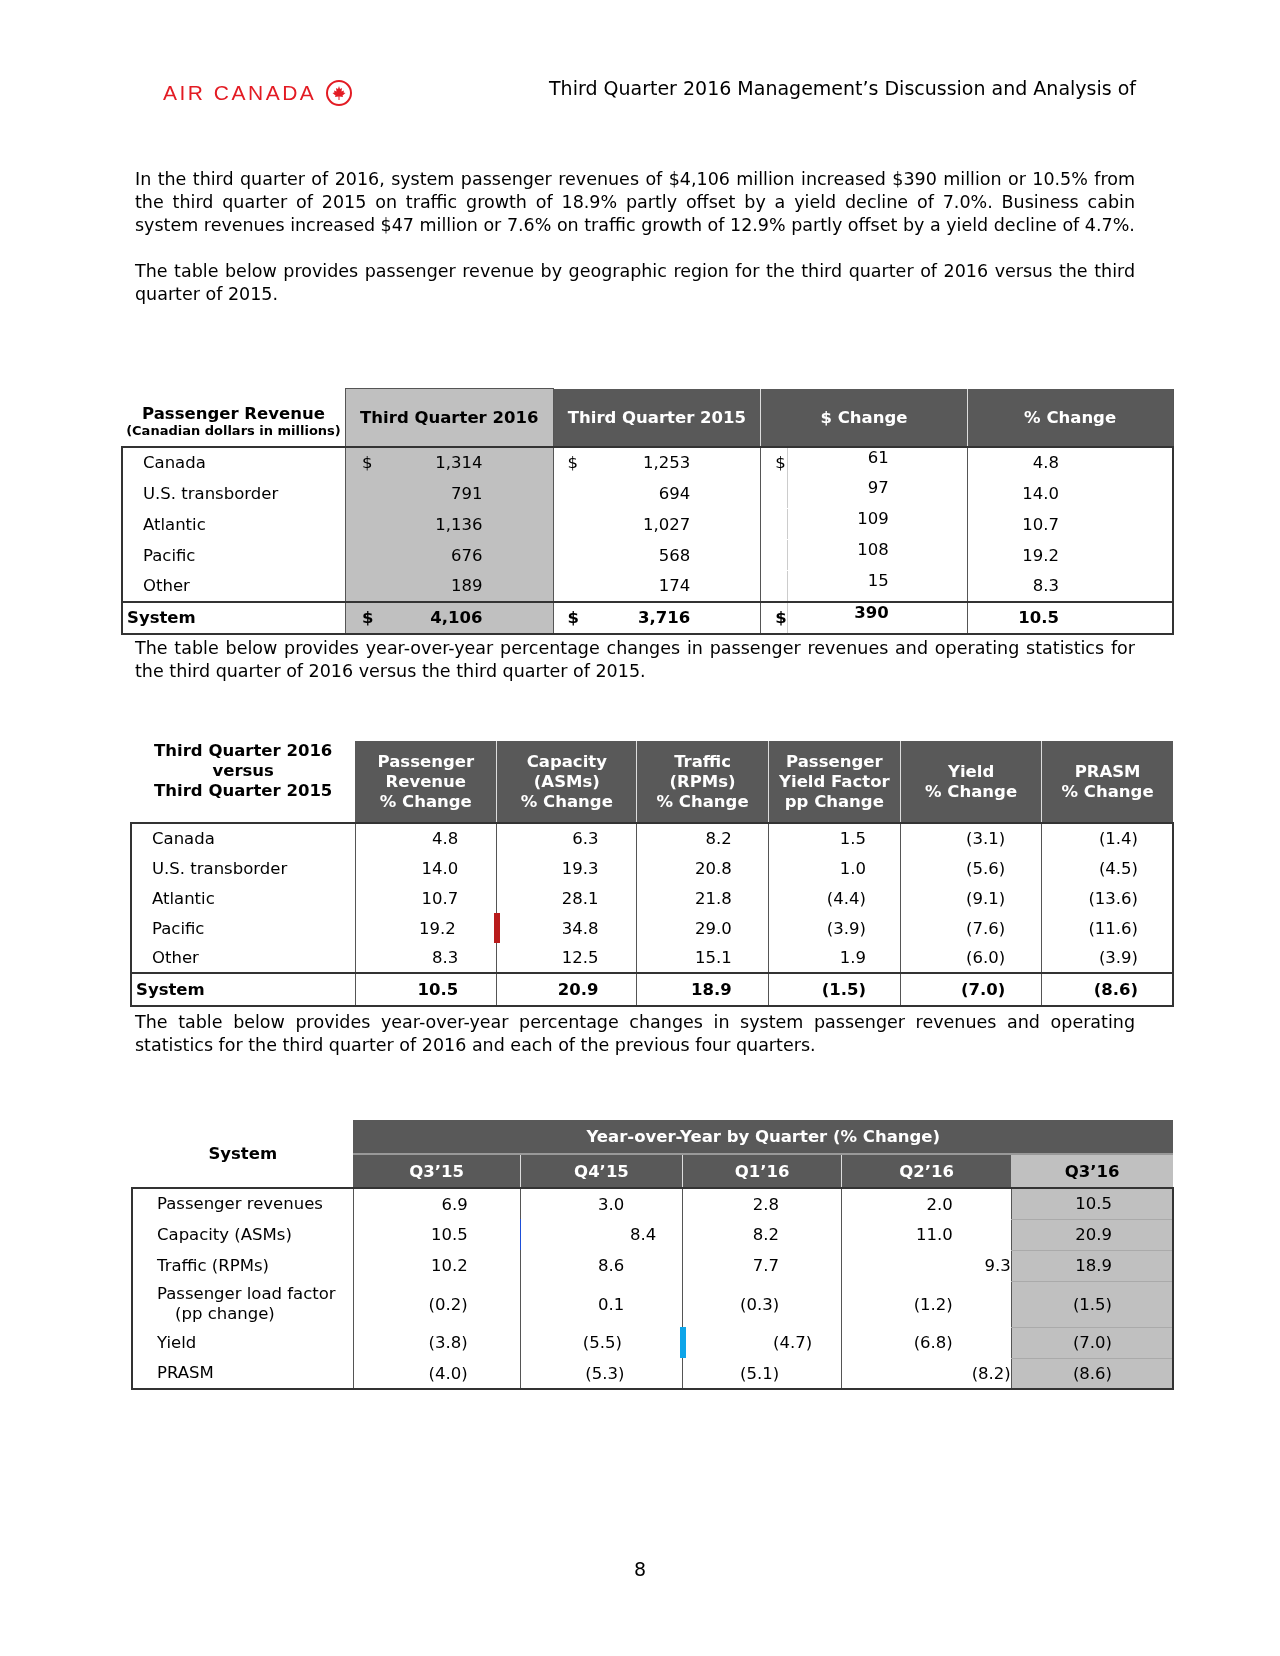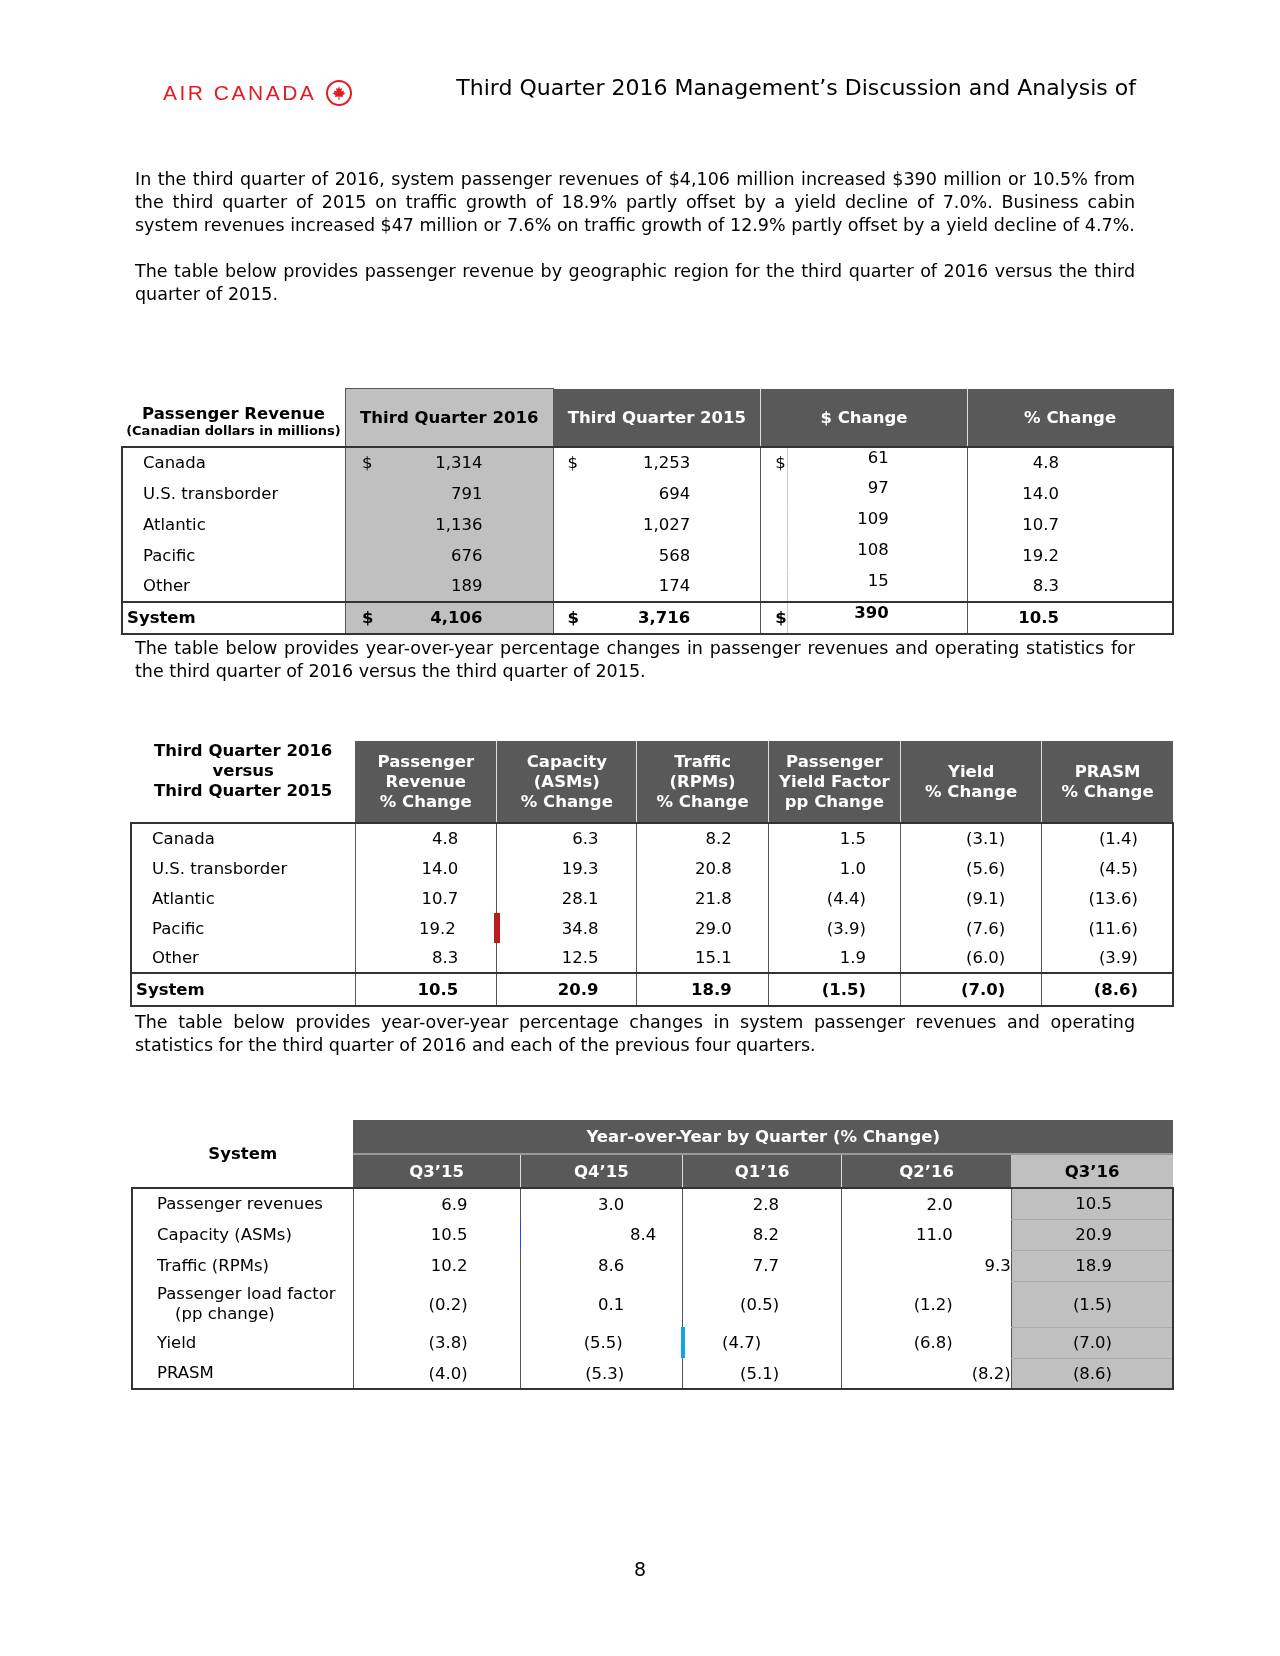--- a/index.html
+++ b/index.html
@@ -1,20 +1,20 @@
 <!DOCTYPE html>
 <html><head>
 <meta charset="utf-8">
 <style>
   html, body { margin:0; padding:0; background:#fff; }
   body { width:1280px; height:1656px; position:relative; font-family:"DejaVu Sans", sans-serif; color:#000; }
   .logo { position:absolute; left:163px; top:80px; display:flex; align-items:center; gap:10px; }
   .logo-text { color:#e31b23; font-family:"Liberation Sans", sans-serif; font-size:21px; letter-spacing:2.5px; font-weight:normal; }
   .logo-mark { width:26px; height:26px; border:2px solid #e31b23; border-radius:50%; display:flex; align-items:center; justify-content:center; box-sizing:border-box; }
-  .header-title { position:absolute; right:144px; top:76px; text-align:right; font-size:22px; line-height:24px; }
+  .header-title { position:absolute; right:144px; top:76px; text-align:right; font-size:19px; line-height:24px; }
   .content { position:absolute; left:135px; width:1000px; }
   h2 { margin:0; font-size:19px; font-weight:bold; }
   p { margin:0; font-size:17.5px; line-height:23px; text-align:justify; }
   table { border-collapse:collapse; font-size:16.5px; }
   td, th { padding:0; }
   .dark { background:#595959; color:#fff; }
   .grey { background:#c0c0c0; }
   .num { text-align:right; }
   .bold { font-weight:bold; }
   .page-num { position:absolute; left:0; width:1280px; top:1558px; text-align:center; font-size:19px; }
@@ -327,31 +327,31 @@
         <td class="num" style="border-left:1px solid #555; ">9.3</td>
         <td class="num grey" style="border-left:1px solid #555; padding-right:60px;border-bottom:1px solid #aaa;">18.9</td>
       </tr>
       <tr style="height: 46px;">
         <td style="padding-left:24px; line-height:20px;">
           <div>Passenger load factor</div>
           <div style="padding-left:18px;">(pp change)</div>
         </td>
         <td class="num" style="border-left:1px solid #555; padding-right:52px;">(0.2)</td>
         <td class="num" style="border-left:1px solid #555; padding-right:58px;">0.1</td>
-        <td class="num" style="border-left:1px solid #555; padding-right:62px;">(0.5)</td>
+        <td class="num" style="border-left:1px solid #555; padding-right:62px;">(0.3)</td>
         <td class="num" style="border-left:1px solid #555; padding-right:58px;">(1.2)</td>
         <td class="num grey" style="border-left:1px solid #555; padding-right:60px;border-bottom:1px solid #aaa;">(1.5)</td>
       </tr>
       <tr style="height: 31px;">
         <td style="padding-left:24px; line-height:20px;">
           <div>Yield</div>
         </td>
         <td class="num" style="border-left:1px solid #555; padding-right:52px;">(3.8)</td>
         <td class="num" style="border-left:1px solid #555; padding-right:58px;">(5.5)</td>
-        <td class="num" style="border-left:4px solid #0ea5e9; padding-right:80px;">(4.7)</td>
+        <td class="num" style="border-left:6px solid #0ea5e9; padding-right:29px;">(4.7)</td>
         <td class="num" style="border-left:1px solid #555; padding-right:58px;">(6.8)</td>
         <td class="num grey" style="border-left:1px solid #555; padding-right:60px;border-bottom:1px solid #aaa;">(7.0)</td>
       </tr>
       <tr style="height: 31px;">
         <td style="padding-left:24px; line-height:20px;">
           <div>PRASM</div>
         </td>
         <td class="num" style="border-left:1px solid #555; padding-right:52px;">(4.0)</td>
         <td class="num" style="border-left:1px solid #555; padding-right:58px;">(5.3)</td>
         <td class="num" style="border-left:1px solid #555; padding-right:62px;">(5.1)</td>

